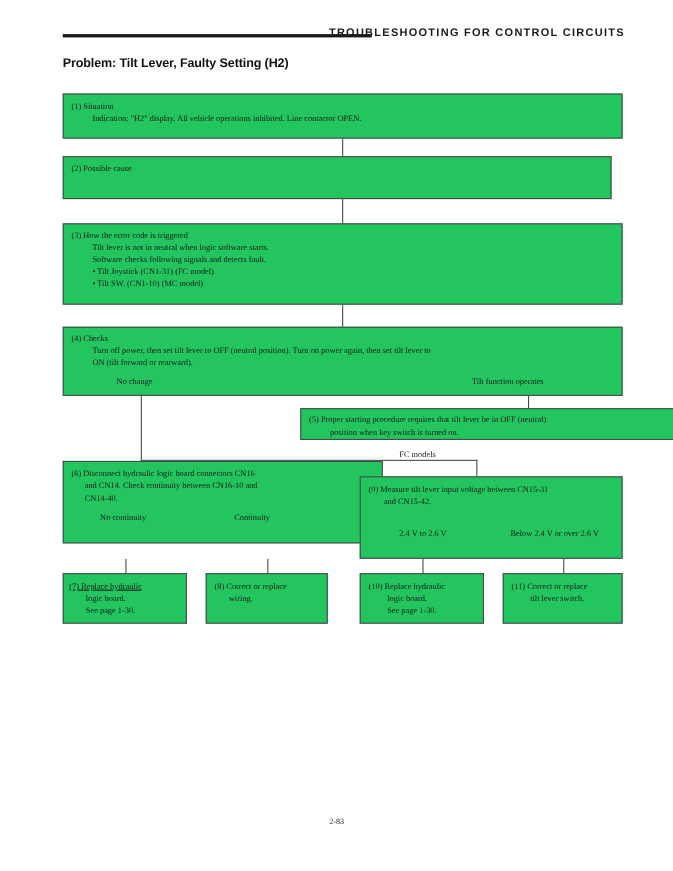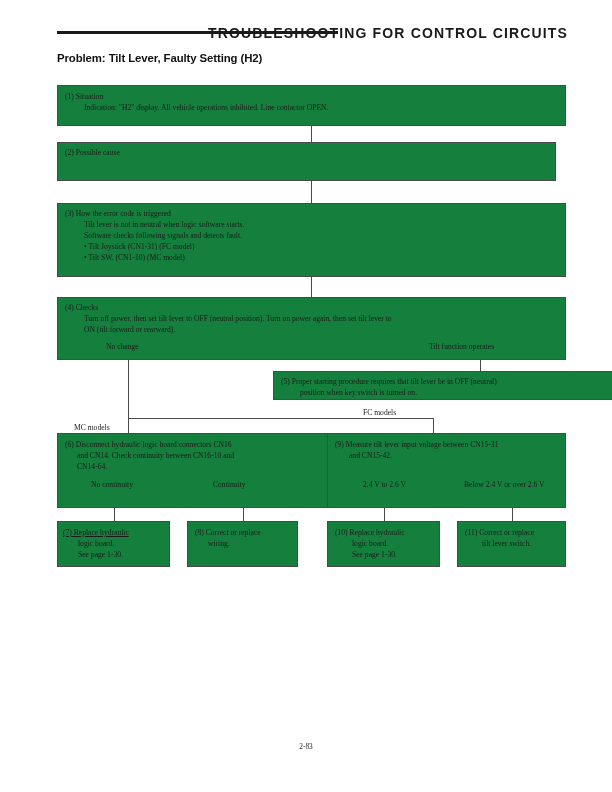--- a/index.html
+++ b/index.html
@@ -29,21 +29,21 @@
     width: 281px;
     height: 2.5px;
     background: #1a1a1a;
   }
   .header-title {
     position: absolute;
     right: 44px;
     top: 25px;
     font-family: "Liberation Sans", "DejaVu Sans", sans-serif;
     font-weight: bold;
-    font-size: 14px;
+    font-size: 10px;
     letter-spacing: 1.15px;
     color: #1a1a1a;
     white-space: nowrap;
   }
 
   
   .page-title {
     position: absolute;
     left: 57px;
     top: 52px;
@@ -53,21 +53,21 @@
     letter-spacing: -0.1px;
     color: #111111;
     white-space: nowrap;
   }
 
   
   .box {
     position: absolute;
     box-sizing: border-box;
     border: 0.8px solid #4a4a4a;
-    background: #15803d;
+    background: #22c55e;
     font-size: 7.6px;
     line-height: 11.2px;
     color: #1a1a1a;
   }
   .box .ln {
     position: absolute;
     white-space: nowrap;
   }
 
   
@@ -150,24 +150,24 @@
     <span class="ln" style="left:26px; top:15px;">position when key switch is turned on.</span>
   </div>
 
   <div class="vline" style="left:128px; top:360px; height:73px;"></div>
   <div class="hline" style="left:128px; top:418px; width:306px;"></div>
   <div class="vline" style="left:433px; top:418px; height:15px;"></div>
 
   <div class="branch-label" style="left:74px; top:422px;">MC models</div>
   <div class="branch-label" style="left:363px; top:407px;">FC models</div>
 
-  <div class="box" style="left:57px; top:433px; width:291px; height:75px;">
+  <div class="box" style="left:57px; top:419px; width:291px; height:75px;">
     <span class="ln" style="left:7px; top:5px;">(6) Disconnect hydraulic logic board connectors CN16</span>
     <span class="ln" style="left:19px; top:16px;">and CN14. Check continuity between CN16-10 and</span>
-    <span class="ln" style="left:19px; top:27px;">CN14-64.</span>
+    <span class="ln" style="left:19px; top:27px;">CN14-40.</span>
     <span class="ln" style="left:33px; top:45px;">No continuity</span>
     <span class="ln" style="left:155px; top:45px;">Continuity</span>
   </div>
 
   <div class="box" style="left:327px; top:433px; width:239px; height:75px;">
     <span class="ln" style="left:7px; top:5px;">(9) Measure tilt lever input voltage between CN15-31</span>
     <span class="ln" style="left:21px; top:16px;">and CN15-42.</span>
     <span class="ln" style="left:35px; top:45px;">2.4 V to 2.6 V</span>
     <span class="ln" style="left:136px; top:45px;">Below 2.4 V or over 2.6 V</span>
   </div>

